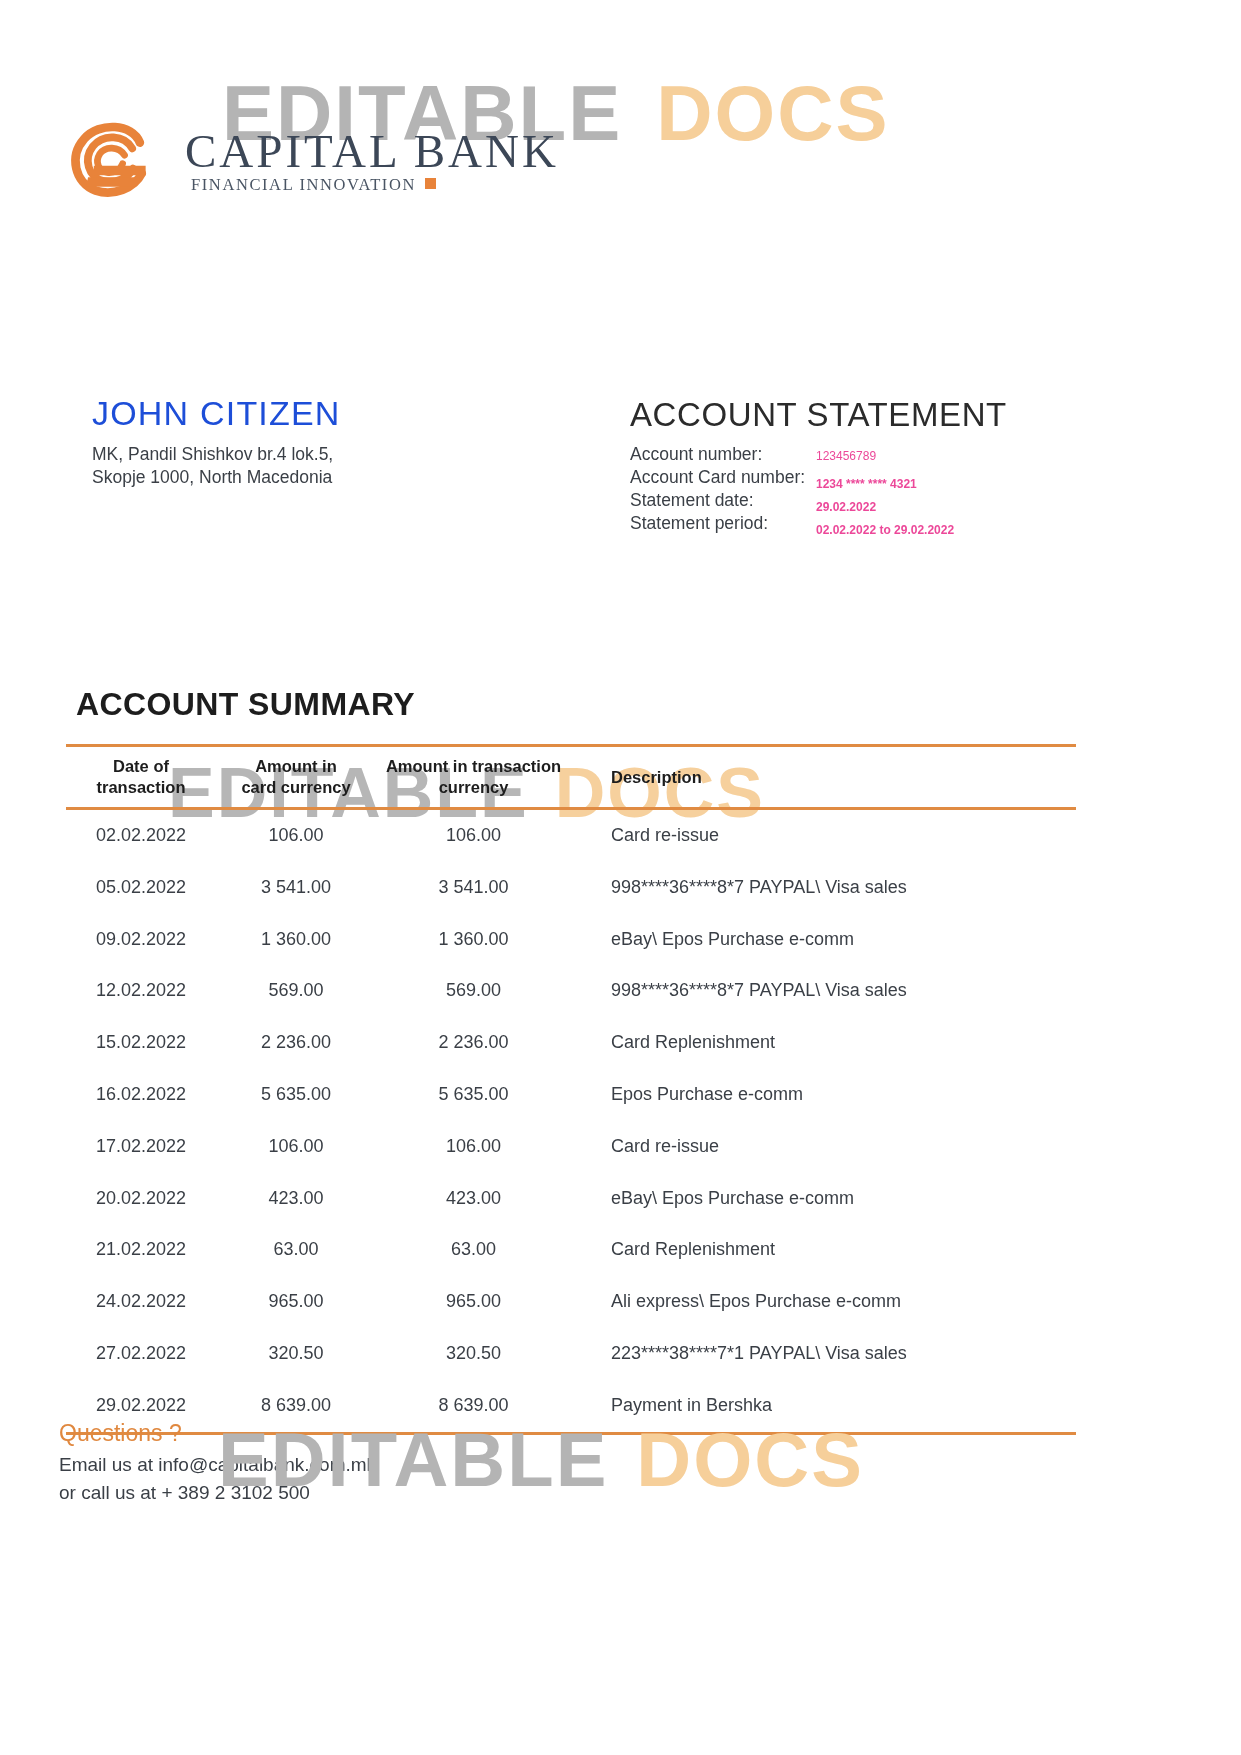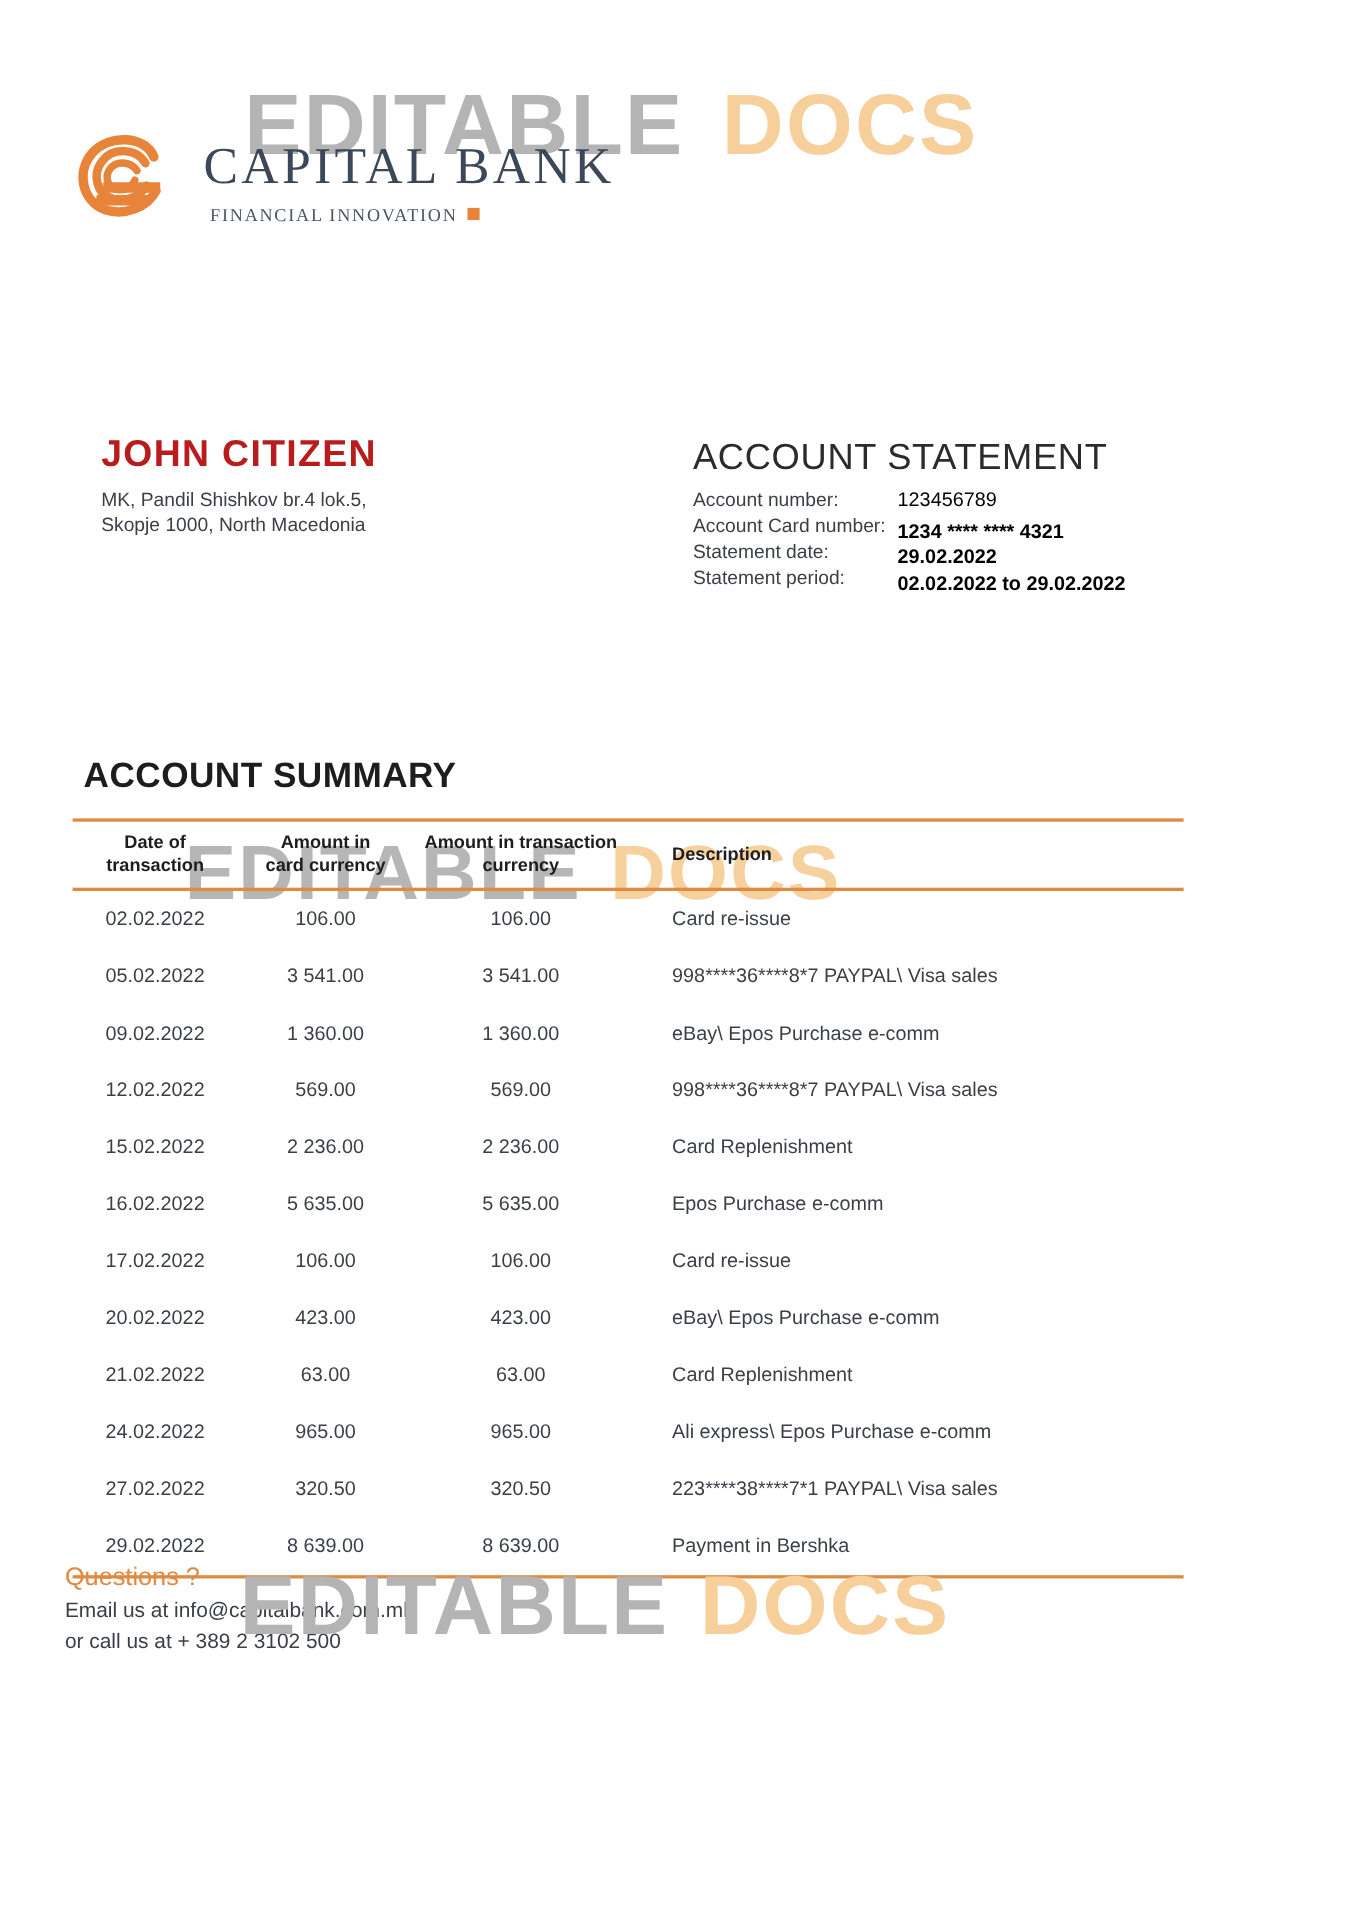--- a/index.html
+++ b/index.html
@@ -49,39 +49,38 @@
     letter-spacing: 3px;
     color: #3c4757;
     line-height: 1;
     white-space: nowrap;
   }
   .brand-tagline {
     font-family: "Liberation Serif", serif;
     font-size: 16.5px;
     letter-spacing: 1.6px;
     color: #4a5564;
-    margin-top: 11px;
     margin-left: 6px;
     white-space: nowrap;
   }
   .tagline-sq {
     display: inline-block;
     width: 11px; height: 11px;
     background: #e8833a;
     margin-left: 9px;
     vertical-align: 1px;
   }
 
   
   .customer { position: absolute; top: 396px; left: 92px; }
   .customer-name {
     font-size: 34px;
-    font-weight: bold;
+    font-weight: normal;
     letter-spacing: 1.2px;
-    color: #b91c1c;
+    color: #1d4ed8;
     line-height: 1;
     white-space: nowrap;
   }
   .customer-addr {
     margin-top: 13px;
     font-size: 17.5px;
     color: #3a3f46;
     line-height: 1.33;
     white-space: nowrap;
   }
@@ -97,22 +96,22 @@
   }
   .statement-rows { margin-top: 12px; }
   .st-row { display: flex; align-items: baseline; line-height: 1.31; }
   .st-label {
     width: 186px;
     font-size: 17.5px;
     color: #3a3f46;
     white-space: nowrap;
   }
   .st-value {
-    font-size: 18px;
-    color: #000000;
+    font-size: 12px;
+    color: #ec4899;
     white-space: nowrap;
     text-align: right;
   }
   .st-row.shift .st-value { position: relative; top: 5px; font-weight: bold; }
 
   
   .summary-title {
     position: absolute;
     top: 688px;
     left: 76px;

